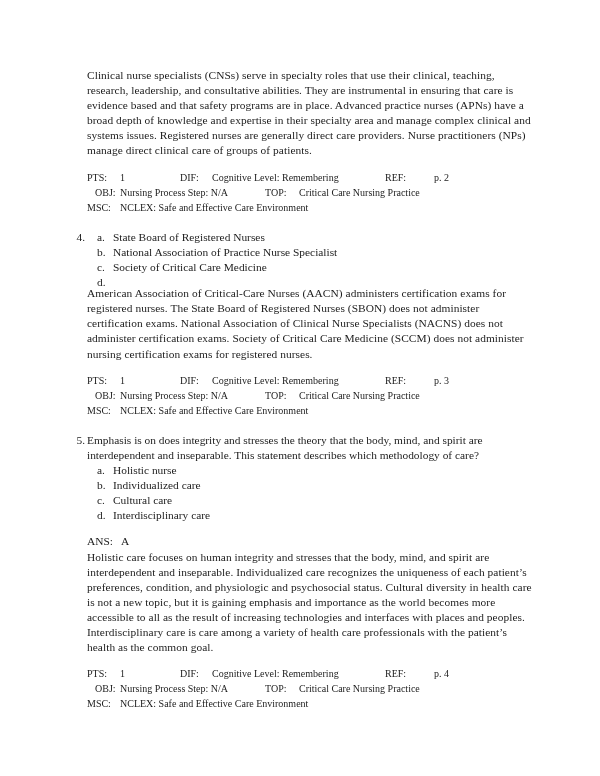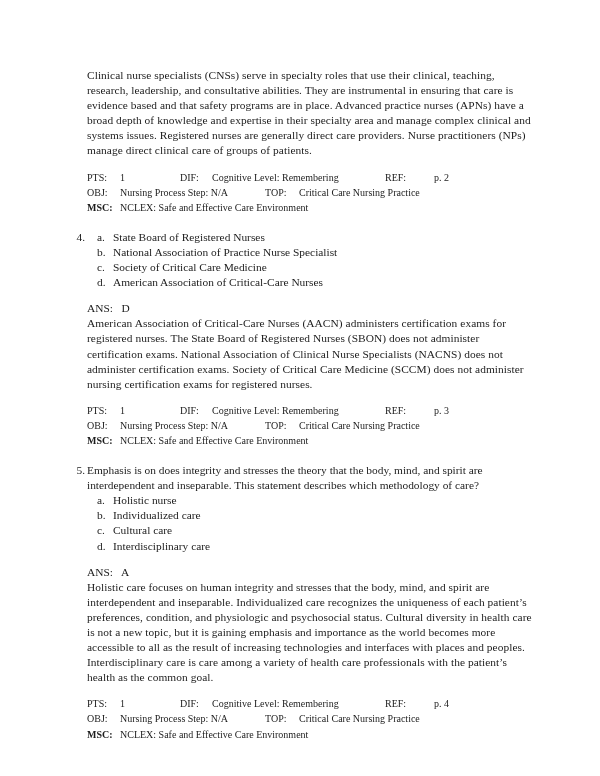--- a/index.html
+++ b/index.html
@@ -45,25 +45,25 @@
     height: 15.1px;
     white-space: nowrap;
   }
   .meta-cell { position: absolute; top: 0; }
   .c-pts  { left: 0px; }
   .c-pts-v{ left: 33px; }
   .c-dif  { left: 93px; }
   .c-dif-v{ left: 125px; }
   .c-ref  { left: 298px; }
   .c-ref-v{ left: 331px; margin-left: 16px; }
-  .c-obj  { left: 0px; }
+  .c-obj  { left: 8px; }
   .c-obj-v{ left: 33px; }
   .c-top  { left: 178px; }
   .c-top-v{ left: 212px; }
-  .c-msc  { left: 0px; font-weight: bold; }
+  .c-msc  { left: 0px; }
   .c-msc-v{ left: 33px; }
 
   
   .question {
     position: relative;
     font-size: 11.4px;
     line-height: 15.1px;
   }
   .q-num {
     position: absolute;
@@ -136,32 +136,26 @@
       <li class="option">
         <span class="opt-letter">b.</span>
         <span>National Association of Practice Nurse Specialist</span>
       </li>
       <li class="option">
         <span class="opt-letter">c.</span>
         <span>Society of Critical Care Medicine</span>
       </li>
       <li class="option">
         <span class="opt-letter">d.</span>
-        <span>American Association of Critical-Care Nurses</span>
       </li>
     </ul>
   </div>
 
   <div class="spacer-sm"></div>
 
-  <div class="ans-line">
-    <span>ANS:</span>
-    <span>&nbsp;</span>
-    <span>D</span>
-  </div>
   <p class="para">American Association of Critical-Care Nurses (AACN) administers certification exams for registered nurses. The State Board of Registered Nurses (SBON) does not administer certification exams. National Association of Clinical Nurse Specialists (NACNS) does not administer certification exams. Society of Critical Care Medicine (SCCM) does not administer nursing certification exams for registered nurses.</p>
 
   <div class="spacer-sm"></div>
 
   <div class="meta">
     <div class="meta-row">
       <span class="meta-cell c-pts">PTS:</span>
       <span class="meta-cell c-pts-v">1</span>
       <span class="meta-cell c-dif">DIF:</span>
       <span class="meta-cell c-dif-v">Cognitive Level: Remembering</span>

